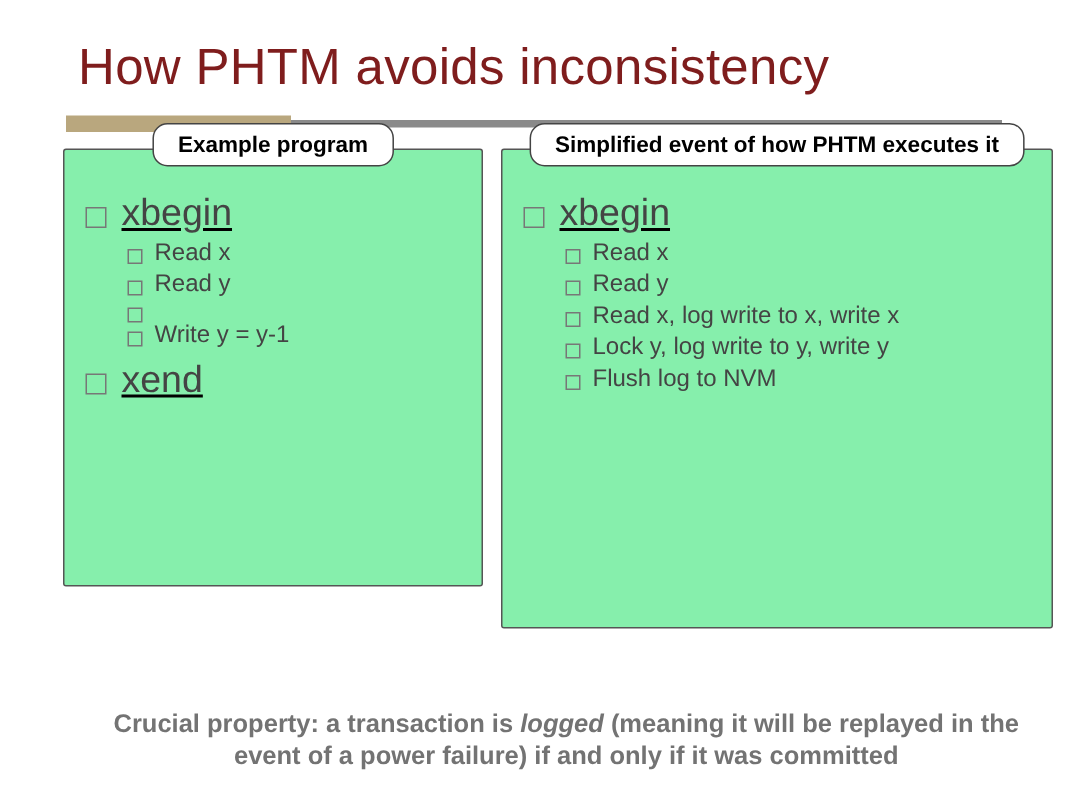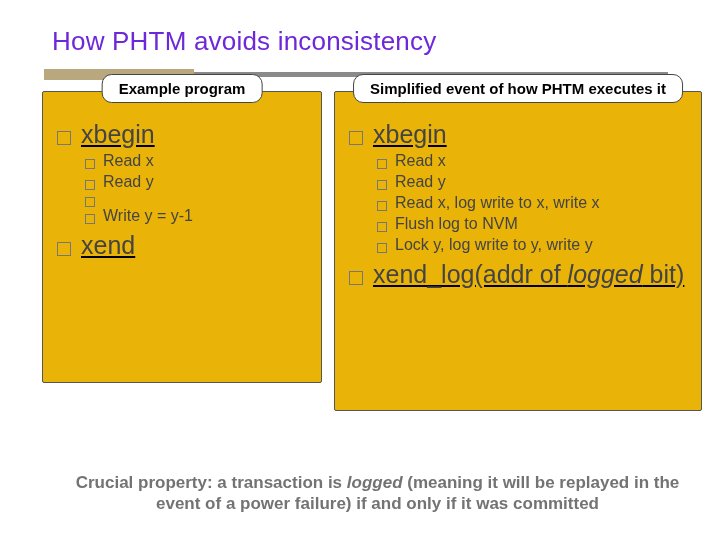--- a/index.html
+++ b/index.html
@@ -1,23 +1,23 @@
 <!DOCTYPE html>
 <html><head>
 <meta charset="utf-8">
 <style>
   * { box-sizing: border-box; margin: 0; padding: 0; }
   html, body { width: 720px; height: 540px; font-family: Arial, Helvetica, sans-serif; background: #fff; }
   .slide { width: 720px; height: 540px; position: relative; padding: 20px 30px 0 30px; }
-  .title { font-size: 26px; color: #6d28d9; font-weight: 400; margin: 6px 0 12px 22px; letter-spacing: 0.2px; }
+  .title { font-size: 34px; color: #7f1d1d; font-weight: 400; margin: 6px 0 12px 22px; letter-spacing: 0.2px; }
   .rule { position: relative; height: 12px; margin: 0 22px 10px 22px; }
   .rule .bar-grey { position: absolute; left: 0; right: 0; top: 3px; height: 5px; background: #8a8a8a; }
   .rule .bar-accent { position: absolute; left: -8px; top: 0; width: 150px; height: 11px; background: #b9a77e; }
   .columns { position: relative; height: 330px; }
-  .col { position: absolute; border: 1.4px solid #555; border-radius: 2px; background: #eab308; }
+  .col { position: absolute; border: 1.4px solid #555; border-radius: 2px; background: #86efac; }
   .col-left { left: 12px; top: 0; width: 280px; height: 292px; }
   .col-right { left: 304px; top: 0; width: 368px; height: 320px; }
   .header-pill { position: absolute; top: -18px; left: 50%; transform: translateX(-50%); padding: 5px 16px; border: 1.6px solid #444; border-radius: 10px; background: #fff; font-size: 15px; font-weight: 700; white-space: nowrap; }
   .content { padding: 22px 8px 8px 14px; }
   .l1 { display: flex; align-items: baseline; margin: 6px 0 2px 0; text-decoration: underline; }
   .l1 .bullet1 { width: 14px; height: 14px; border: 1.6px solid #777; margin-right: 10px; flex: 0 0 auto; position: relative; top: 2px; }
   .l1 .txt { font-size: 25px; color: #444; }
   .l2-group { margin: 0 0 6px 28px; }
   .l2 { display: flex; align-items: baseline; margin: 3px 0; }
   .l2 .bullet2 { width: 10px; height: 10px; border: 1.4px solid #777; margin-right: 8px; flex: 0 0 auto; position: relative; top: 3px; }
@@ -83,30 +83,26 @@
           <div class="l2">
               <span class="bullet2"></span>
               <span class="txt">Read y</span>
             </div>
           <div class="l2">
               <span class="bullet2"></span>
               <span class="txt">Read x, log write to x, write x</span>
             </div>
           <div class="l2">
               <span class="bullet2"></span>
-              <span class="txt">Flush log to NVM</span>
+              <span class="txt">Lock y, log write to y, write y</span>
             </div>
           <div class="l2">
               <span class="bullet2"></span>
-              <span class="txt">Lock y, log write to y, write y</span>
+              <span class="txt">Flush log to NVM</span>
             </div>
-        </div>
-        <div class="l1">
-          <span class="bullet1"></span>
-          <span class="txt"><span>xend_log(addr of </span><span class="i" style="font-style:italic">logged</span><span> bit)</span></span>
         </div>
       </div>
     </div>
 
   </div>
 
   <div class="footnote">
     <span>Crucial property: a transaction is </span><span class="i">logged</span><span> (meaning it will be replayed in the event of a power failure) if and only if it was committed</span>
   </div>
 </div>

